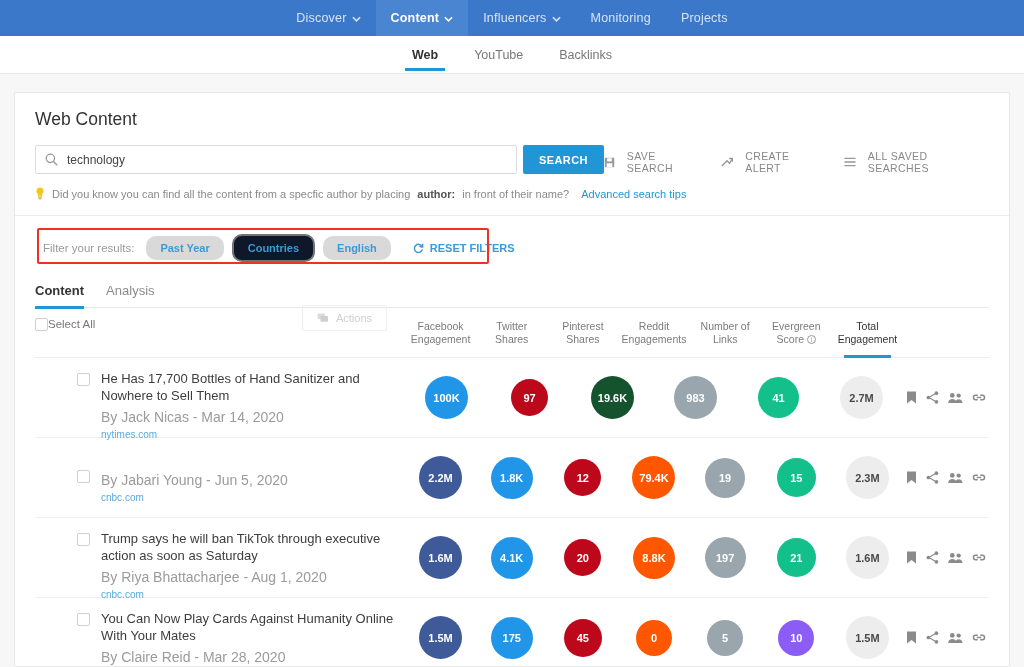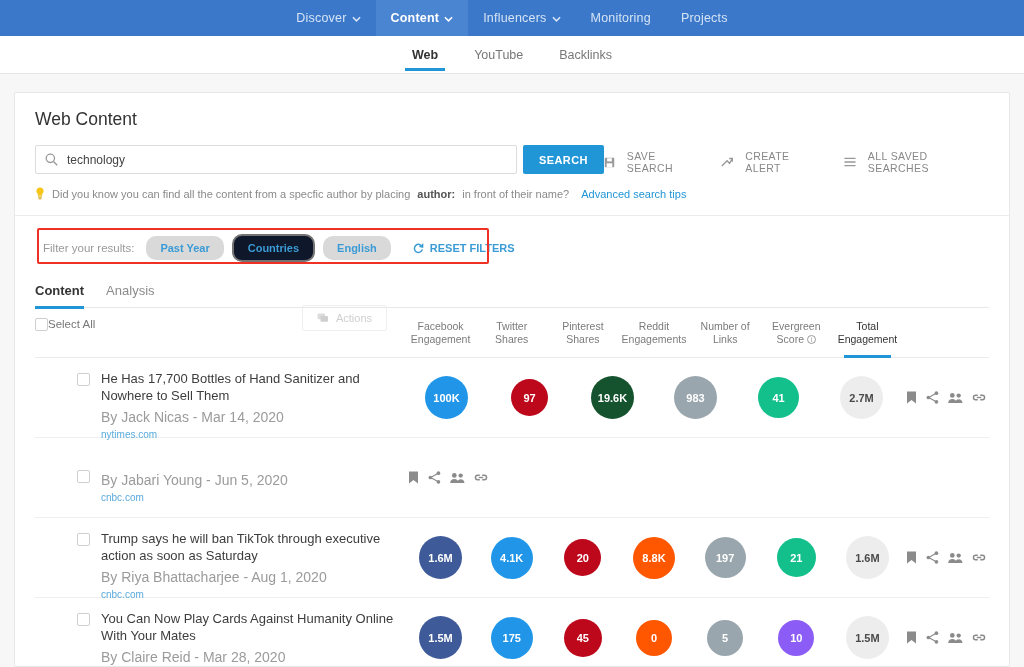--- a/index.html
+++ b/index.html
@@ -434,20 +434,43 @@
               </div>
   </div>
             <div class="row">
     <div class="row-left">
       <span class="cbox"></span>
       <div>
         <div class="art-meta">By Jabari Young - Jun 5, 2020</div>
         <div class="art-domain">cnbc.com</div>
       </div>
     </div>
+    <div class="row-metrics">
+                <div class="cell">
+      <div class="bubble" style="width:43px;height:43px;background:#3f5a99;">2.2M</div>
+                </div>
+                <div class="cell">
+      <div class="bubble" style="width:42px;height:42px;background:#2196e8;">1.8K</div>
+                </div>
+                <div class="cell">
+      <div class="bubble" style="width:37px;height:37px;background:#bd081c;">12</div>
+                </div>
+                <div class="cell">
+      <div class="bubble" style="width:43px;height:43px;background:#ff5700;">79.4K</div>
+                </div>
+                <div class="cell">
+      <div class="bubble" style="width:40px;height:40px;background:#9aa6ad;">19</div>
+                </div>
+                <div class="cell">
+      <div class="bubble" style="width:39px;height:39px;background:#13c08b;">15</div>
+                </div>
+                <div class="cell">
+      <div class="bubble total" style="width:43px;height:43px;background:#ededed;color:#4a4a4a;">2.3M</div>
+                </div>
+              </div>
     <div class="row-icons">
                 <span>
                   <svg width="11" height="13" viewBox="0 0 11 13">
                     <path d="M1 0.6h9v11.8L5.5 9 1 12.4z" fill="#8b8b8b"></path>
                   </svg>
                 </span>
                 <span>
                   <svg width="13" height="13" viewBox="0 0 14 14">
                     <g fill="#8b8b8b">
                       <circle cx="11.2" cy="2.4" r="2"></circle>

